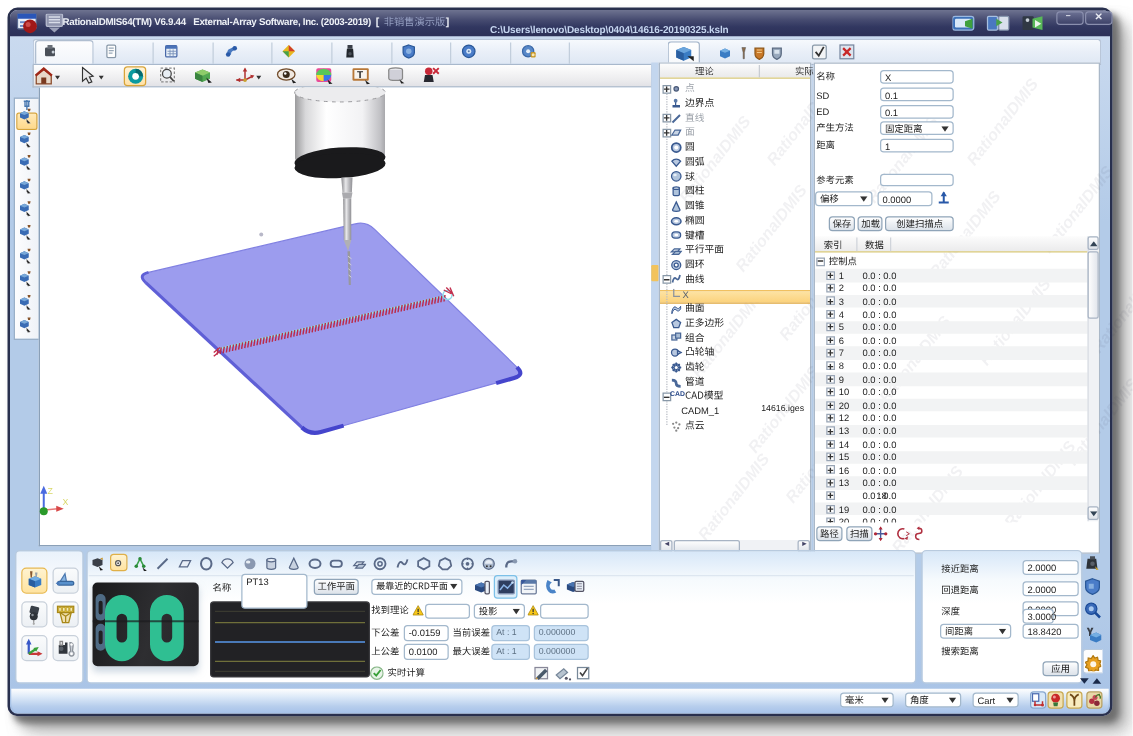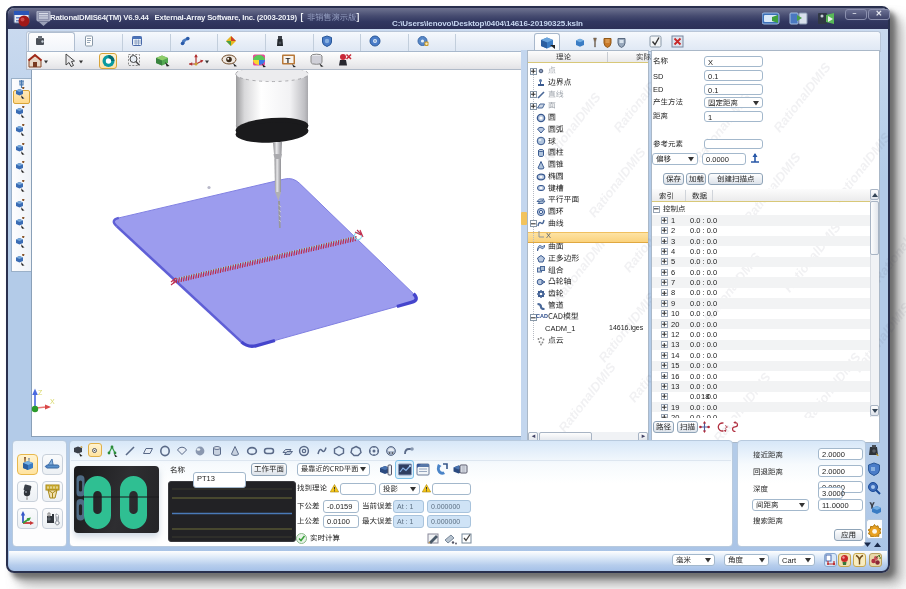--- a/index.html
+++ b/index.html
@@ -881,21 +881,21 @@
 <div style="position:absolute;left:168px;top:481px;width:128px;height:61px;background:#222225;border-radius:3px;border:1px solid #3a3a3e"></div>
 <svg style="position:absolute;left:168px;top:481px" width="128" height="61">
 <path d="M4 17 L124 17" stroke="#6f6f3a" stroke-width="1"></path>
 <path d="M4 48 L124 48" stroke="#6f6f3a" stroke-width="1"></path>
 <path d="M4 32.5 L124 32.5" stroke="#4a7ab8" stroke-width="1.6"></path>
 <path d="M4 8 L124 8 M4 56 L124 56" stroke="#3a3a30" stroke-width="1"></path>
 </svg>
 <svg style="position:absolute;left:170.0px;top:465.5px;overflow:visible" width="15" height="9">
     <path transform="translate(0,6.6)" d="M2.0 -4.0C2.4 -3.7 2.8 -3.3 3.1 -3.0C2.2 -2.6 1.3 -2.2 0.4 -2.0C0.5 -1.9 0.6 -1.7 0.6 -1.5C1.1 -1.6 1.5 -1.7 1.9 -1.9L1.9 0.6L2.5 0.6L2.5 0.2L5.8 0.2L5.8 0.6L6.4 0.6L6.4 -2.5L3.4 -2.5C4.6 -3.2 5.7 -4.1 6.3 -5.3L6.0 -5.6L5.9 -5.5L3.2 -5.5C3.4 -5.8 3.5 -6.0 3.7 -6.2L3.0 -6.3C2.6 -5.6 1.7 -4.8 0.5 -4.2C0.7 -4.1 0.8 -3.9 0.9 -3.8C1.6 -4.1 2.2 -4.6 2.7 -5.0L5.5 -5.0C5.1 -4.4 4.4 -3.8 3.7 -3.3C3.3 -3.6 2.8 -4.0 2.4 -4.3ZM5.8 -0.3L2.5 -0.3L2.5 -2.0L5.8 -2.0ZM11.3 -3.4C11.2 -2.4 10.9 -1.5 10.4 -0.9C10.6 -0.8 10.8 -0.7 10.9 -0.6C11.3 -1.3 11.7 -2.3 11.9 -3.3ZM13.4 -3.3C13.7 -2.5 14.0 -1.4 14.1 -0.7L14.6 -0.8C14.5 -1.6 14.2 -2.6 13.9 -3.4ZM11.5 -6.3C11.3 -5.3 11.0 -4.4 10.6 -3.7L10.6 -4.1L9.6 -4.1L9.6 -5.5C10.0 -5.6 10.3 -5.7 10.6 -5.8L10.2 -6.2C9.7 -6.0 8.8 -5.8 8.0 -5.6C8.0 -5.5 8.1 -5.3 8.1 -5.2C8.4 -5.2 8.8 -5.3 9.1 -5.4L9.1 -4.1L7.9 -4.1L7.9 -3.6L9.0 -3.6C8.7 -2.8 8.2 -1.8 7.7 -1.3C7.8 -1.1 8.0 -0.9 8.0 -0.8C8.4 -1.2 8.8 -2.0 9.1 -2.7L9.1 0.6L9.6 0.6L9.6 -2.8C9.8 -2.4 10.1 -2.0 10.2 -1.8L10.6 -2.2C10.4 -2.4 9.8 -3.1 9.6 -3.3L9.6 -3.6L10.5 -3.6L10.5 -3.6C10.6 -3.5 10.8 -3.4 10.9 -3.3C11.2 -3.7 11.5 -4.2 11.6 -4.8L12.4 -4.8L12.4 -0.1C12.4 0.0 12.4 0.0 12.3 0.0C12.2 0.0 11.8 0.0 11.5 0.0C11.6 0.2 11.7 0.4 11.7 0.6C12.2 0.6 12.5 0.6 12.7 0.5C12.9 0.4 13.0 0.2 13.0 -0.1L13.0 -4.8L14.0 -4.8C13.9 -4.5 13.7 -4.2 13.6 -3.9L14.1 -3.8C14.3 -4.3 14.5 -4.8 14.7 -5.2L14.3 -5.3L14.2 -5.3L11.8 -5.3C11.9 -5.6 12.0 -5.9 12.0 -6.2Z" fill="#222"></path>
   </svg>
-<div class="tb" style="left:193px;top:472px;width:53px;height:16px;font-size:7.5px"><span>PT13</span></div>
+<div class="tb" style="left:193px;top:459px;width:53px;height:28px;font-size:7.5px"><span>PT13</span></div>
 <div class="btn" style="left:251px;top:462.5px;width:36px;height:13px"></div>
 <svg style="position:absolute;left:254.0px;top:465.0px;overflow:visible" width="30" height="9">
     <path transform="translate(0,6.6)" d="M0.4 -0.5L0.4 0.0L7.1 0.0L7.1 -0.5L4.0 -0.5L4.0 -4.9L6.8 -4.9L6.8 -5.5L0.8 -5.5L0.8 -4.9L3.4 -4.9L3.4 -0.5ZM11.4 -6.2C11.1 -5.1 10.5 -4.0 9.8 -3.3C9.9 -3.2 10.1 -3.0 10.2 -2.9C10.6 -3.4 11.0 -3.9 11.3 -4.5L11.8 -4.5L11.8 0.6L12.4 0.6L12.4 -1.2L14.6 -1.2L14.6 -1.8L12.4 -1.8L12.4 -2.9L14.5 -2.9L14.5 -3.4L12.4 -3.4L12.4 -4.5L14.7 -4.5L14.7 -5.0L11.6 -5.0C11.7 -5.4 11.9 -5.7 12.0 -6.1ZM9.6 -6.3C9.2 -5.1 8.5 -4.0 7.8 -3.3C7.9 -3.1 8.0 -2.8 8.1 -2.7C8.4 -3.0 8.6 -3.3 8.8 -3.6L8.8 0.6L9.4 0.6L9.4 -4.5C9.7 -5.0 10.0 -5.6 10.2 -6.1ZM16.3 -4.7C16.6 -4.2 16.9 -3.4 17.0 -3.0L17.5 -3.2C17.4 -3.6 17.1 -4.3 16.8 -4.9ZM20.7 -4.9C20.5 -4.4 20.1 -3.6 19.8 -3.1L20.3 -3.0C20.6 -3.4 21.0 -4.1 21.3 -4.7ZM15.4 -2.6L15.4 -2.0L18.4 -2.0L18.4 0.6L19.0 0.6L19.0 -2.0L22.1 -2.0L22.1 -2.6L19.0 -2.6L19.0 -5.2L21.7 -5.2L21.7 -5.8L15.8 -5.8L15.8 -5.2L18.4 -5.2L18.4 -2.6ZM25.4 -2.5L27.0 -2.5L27.0 -1.7L25.4 -1.7ZM25.4 -3.0L25.4 -3.8L27.0 -3.8L27.0 -3.0ZM25.4 -1.2L27.0 -1.2L27.0 -0.3L25.4 -0.3ZM22.9 -5.8L22.9 -5.3L25.8 -5.3C25.8 -5.0 25.7 -4.6 25.6 -4.3L23.3 -4.3L23.3 0.6L23.8 0.6L23.8 0.2L28.6 0.2L28.6 0.6L29.2 0.6L29.2 -4.3L26.2 -4.3L26.5 -5.3L29.6 -5.3L29.6 -5.8ZM23.8 -0.3L23.8 -3.8L24.9 -3.8L24.9 -0.3ZM28.6 -0.3L27.5 -0.3L27.5 -3.8L28.6 -3.8Z" fill="#222"></path>
   </svg>
 <div class="tb" style="left:297px;top:462.5px;width:73px;height:13px"></div>
 <svg style="position:absolute;left:360px;top:467.0px" width="7" height="5">
     <path d="M0 0 L6 0 L3 4.4Z" fill="#333"></path>
   </svg>
 <svg style="position:absolute;left:301.0px;top:465.0px;overflow:visible" width="57" height="9">
     <path transform="translate(0,6.3)" d="M1.8 -4.6L5.4 -4.6L5.4 -4.1L1.8 -4.1ZM1.8 -5.4L5.4 -5.4L5.4 -4.9L1.8 -4.9ZM1.3 -5.8L1.3 -3.7L6.0 -3.7L6.0 -5.8ZM2.9 -2.8L2.9 -2.3L1.5 -2.3L1.5 -2.8ZM0.3 -0.3L0.4 0.2L2.9 -0.1L2.9 0.6L3.4 0.6L3.4 -0.2L3.8 -0.2L3.8 -0.7L3.4 -0.6L3.4 -2.8L6.8 -2.8L6.8 -3.3L0.4 -3.3L0.4 -2.8L1.0 -2.8L1.0 -0.4ZM3.7 -2.4L3.7 -1.9L4.1 -1.9L3.9 -1.9C4.2 -1.4 4.4 -0.9 4.8 -0.5C4.4 -0.2 4.0 0.0 3.5 0.2C3.6 0.3 3.8 0.4 3.8 0.6C4.3 0.4 4.8 0.1 5.2 -0.2C5.6 0.1 6.1 0.4 6.6 0.6C6.7 0.4 6.8 0.2 6.9 0.1C6.4 0.0 5.9 -0.2 5.6 -0.5C6.0 -1.0 6.4 -1.5 6.6 -2.3L6.3 -2.4L6.2 -2.4ZM4.4 -1.9L6.0 -1.9C5.8 -1.5 5.5 -1.1 5.2 -0.8C4.9 -1.1 4.6 -1.5 4.4 -1.9ZM2.9 -1.9L2.9 -1.4L1.5 -1.4L1.5 -1.9ZM2.9 -1.0L2.9 -0.6L1.5 -0.4L1.5 -1.0ZM9.0 -3.6L12.7 -3.6L12.7 -3.1L9.0 -3.1ZM8.4 -4.0L8.4 -2.7L13.3 -2.7L13.3 -4.0ZM10.5 -6.0L10.5 -5.6L9.2 -5.6L9.4 -5.9L8.9 -6.0C8.7 -5.7 8.4 -5.2 8.0 -4.9C8.1 -4.9 8.2 -4.8 8.3 -4.8L7.7 -4.8L7.7 -4.4L13.9 -4.4L13.9 -4.8L11.1 -4.8L11.1 -5.2L13.4 -5.2L13.4 -5.6L11.1 -5.6L11.1 -6.0ZM8.6 -4.8C8.7 -4.9 8.8 -5.0 9.0 -5.2L10.5 -5.2L10.5 -4.8ZM11.3 -2.6L11.3 0.6L11.9 0.6L11.9 -0.1L14.1 -0.1L14.1 -0.5L11.9 -0.5L11.9 -1.0L13.7 -1.0L13.7 -1.3L11.9 -1.3L11.9 -1.8L13.9 -1.8L13.9 -2.2L11.9 -2.2L11.9 -2.6ZM7.5 -0.5L7.5 -0.1L9.8 -0.1L9.8 0.6L10.3 0.6L10.3 -2.6L9.8 -2.6L9.8 -2.2L7.7 -2.2L7.7 -1.8L9.8 -1.8L9.8 -1.3L7.9 -1.3L7.9 -1.0L9.8 -1.0L9.8 -0.5ZM15.0 -5.6C15.4 -5.3 15.8 -4.7 16.1 -4.4L16.5 -4.7C16.3 -5.0 15.8 -5.5 15.4 -5.9ZM20.6 -6.0C19.9 -5.8 18.5 -5.7 17.4 -5.6L17.4 -4.0C17.4 -3.1 17.3 -1.8 16.7 -0.9C16.8 -0.8 17.0 -0.6 17.1 -0.5C17.7 -1.3 17.9 -2.5 17.9 -3.4L19.4 -3.4L19.4 -0.6L19.9 -0.6L19.9 -3.4L21.3 -3.4L21.3 -3.9L17.9 -3.9L17.9 -4.0L17.9 -5.2C19.0 -5.3 20.3 -5.4 21.1 -5.6ZM16.3 -3.4L14.8 -3.4L14.8 -2.9L15.8 -2.9L15.8 -0.9C15.4 -0.8 15.1 -0.5 14.7 -0.0L15.0 0.5C15.4 -0.0 15.8 -0.5 16.0 -0.5C16.2 -0.5 16.4 -0.2 16.7 -0.0C17.2 0.3 17.8 0.4 18.7 0.4C19.4 0.4 20.7 0.3 21.2 0.3C21.2 0.1 21.3 -0.1 21.3 -0.3C20.6 -0.2 19.6 -0.1 18.7 -0.1C17.9 -0.1 17.3 -0.2 16.8 -0.5C16.6 -0.6 16.4 -0.8 16.3 -0.9ZM25.6 -3.0C26.0 -2.5 26.5 -1.8 26.7 -1.4L27.1 -1.6C26.9 -2.1 26.4 -2.8 26.0 -3.3ZM23.3 -6.1C23.3 -5.7 23.1 -5.2 23.0 -4.9L22.2 -4.9L22.2 0.4L22.7 0.4L22.7 -0.2L24.7 -0.2L24.7 -4.9L23.5 -4.9C23.7 -5.2 23.8 -5.6 23.9 -6.0ZM22.7 -4.4L24.2 -4.4L24.2 -2.9L22.7 -2.9ZM22.7 -0.7L22.7 -2.4L24.2 -2.4L24.2 -0.7ZM25.9 -6.1C25.7 -5.1 25.3 -4.1 24.8 -3.4C24.9 -3.4 25.1 -3.2 25.2 -3.1C25.5 -3.5 25.7 -3.9 25.9 -4.4L27.8 -4.4C27.7 -1.5 27.6 -0.4 27.3 -0.2C27.2 -0.1 27.2 -0.1 27.0 -0.1C26.9 -0.1 26.4 -0.1 25.9 -0.1C26.0 0.0 26.1 0.3 26.1 0.4C26.5 0.4 27.0 0.5 27.2 0.4C27.5 0.4 27.6 0.4 27.8 0.1C28.1 -0.2 28.2 -1.3 28.3 -4.6C28.3 -4.7 28.3 -4.9 28.3 -4.9L26.1 -4.9C26.2 -5.2 26.3 -5.6 26.4 -6.0ZM31.5 0.1C32.2 0.1 32.7 -0.2 33.1 -0.7L32.8 -1.1C32.4 -0.7 32.0 -0.5 31.5 -0.5C30.5 -0.5 29.9 -1.3 29.9 -2.7C29.9 -4.0 30.6 -4.8 31.6 -4.8C32.0 -4.8 32.4 -4.6 32.6 -4.3L33.0 -4.7C32.7 -5.1 32.2 -5.4 31.6 -5.4C30.2 -5.4 29.2 -4.3 29.2 -2.6C29.2 -0.9 30.2 0.1 31.5 0.1ZM34.8 -2.8L34.8 -4.7L35.7 -4.7C36.5 -4.7 37.0 -4.5 37.0 -3.8C37.0 -3.1 36.5 -2.8 35.7 -2.8ZM37.0 0.0L37.8 0.0L36.4 -2.3C37.1 -2.5 37.6 -3.0 37.6 -3.8C37.6 -4.9 36.8 -5.3 35.8 -5.3L34.1 -5.3L34.1 0.0L34.8 0.0L34.8 -2.2L35.7 -2.2ZM38.7 0.0L40.0 0.0C41.6 0.0 42.5 -1.0 42.5 -2.7C42.5 -4.3 41.6 -5.3 40.0 -5.3L38.7 -5.3ZM39.4 -0.5L39.4 -4.7L40.0 -4.7C41.2 -4.7 41.8 -4.0 41.8 -2.7C41.8 -1.3 41.2 -0.5 40.0 -0.5ZM44.2 -4.5C44.5 -4.0 44.7 -3.3 44.8 -2.9L45.3 -3.1C45.2 -3.5 44.9 -4.2 44.7 -4.7ZM48.4 -4.7C48.2 -4.2 47.8 -3.5 47.6 -3.0L48.0 -2.9C48.3 -3.3 48.7 -4.0 48.9 -4.6ZM43.3 -2.5L43.3 -2.0L46.2 -2.0L46.2 0.6L46.8 0.6L46.8 -2.0L49.8 -2.0L49.8 -2.5L46.8 -2.5L46.8 -5.0L49.3 -5.0L49.3 -5.6L43.7 -5.6L43.7 -5.0L46.2 -5.0L46.2 -2.5ZM52.9 -2.4L54.4 -2.4L54.4 -1.6L52.9 -1.6ZM52.9 -2.8L52.9 -3.6L54.4 -3.6L54.4 -2.8ZM52.9 -1.2L54.4 -1.2L54.4 -0.3L52.9 -0.3ZM50.5 -5.6L50.5 -5.1L53.3 -5.1C53.3 -4.8 53.2 -4.4 53.1 -4.1L50.9 -4.1L50.9 0.6L51.4 0.6L51.4 0.2L56.0 0.2L56.0 0.6L56.6 0.6L56.6 -4.1L53.7 -4.1L53.9 -5.1L56.9 -5.1L56.9 -5.6ZM51.4 -0.3L51.4 -3.6L52.4 -3.6L52.4 -0.3ZM56.0 -0.3L54.9 -0.3L54.9 -3.6L56.0 -3.6Z" fill="#222"></path>
@@ -997,21 +997,21 @@
     <path transform="translate(0,6.6)" d="M2.5 -5.9L2.5 -4.5L3.0 -4.5L3.0 -5.4L6.4 -5.4L6.4 -4.6L6.9 -4.6L6.9 -5.9ZM3.8 -4.9C3.5 -4.3 2.9 -3.8 2.4 -3.5C2.5 -3.4 2.7 -3.2 2.8 -3.1C3.3 -3.5 3.9 -4.1 4.3 -4.7ZM5.0 -4.7C5.5 -4.2 6.1 -3.5 6.4 -3.1L6.8 -3.4C6.5 -3.9 5.9 -4.5 5.4 -5.0ZM0.6 -5.8C1.1 -5.6 1.6 -5.2 1.9 -5.0L2.2 -5.5C1.9 -5.7 1.3 -6.0 0.9 -6.2ZM0.3 -3.8C0.7 -3.5 1.3 -3.2 1.6 -3.0L1.9 -3.4C1.6 -3.7 1.0 -4.0 0.6 -4.2ZM0.5 0.1L0.9 0.5C1.3 -0.2 1.7 -1.2 2.0 -1.9L1.7 -2.3C1.3 -1.5 0.8 -0.5 0.5 0.1ZM4.4 -3.5L4.4 -2.7L2.4 -2.7L2.4 -2.2L4.0 -2.2C3.6 -1.3 2.8 -0.6 2.0 -0.2C2.1 -0.1 2.3 0.1 2.4 0.2C3.2 -0.2 3.9 -1.0 4.4 -1.8L4.4 0.6L4.9 0.6L4.9 -1.8C5.4 -1.0 6.1 -0.3 6.7 0.2C6.8 0.0 7.0 -0.2 7.1 -0.3C6.4 -0.6 5.7 -1.4 5.3 -2.2L6.9 -2.2L6.9 -2.7L4.9 -2.7L4.9 -3.5ZM10.4 -4.8L10.4 -4.2L9.2 -4.2L9.2 -3.7L10.4 -3.7L10.4 -2.5L13.3 -2.5L13.3 -3.7L14.5 -3.7L14.5 -4.2L13.3 -4.2L13.3 -4.8L12.8 -4.8L12.8 -4.2L10.9 -4.2L10.9 -4.8ZM12.8 -3.7L12.8 -2.9L10.9 -2.9L10.9 -3.7ZM13.2 -1.5C12.8 -1.1 12.4 -0.8 11.8 -0.6C11.3 -0.8 10.9 -1.1 10.6 -1.5ZM9.3 -2.0L9.3 -1.5L10.3 -1.5L10.0 -1.4C10.3 -1.0 10.7 -0.6 11.2 -0.4C10.5 -0.1 9.7 0.0 8.9 0.1C9.0 0.2 9.1 0.4 9.2 0.6C10.1 0.4 11.0 0.3 11.8 -0.1C12.6 0.3 13.4 0.5 14.4 0.6C14.5 0.5 14.6 0.2 14.7 0.1C13.9 0.0 13.1 -0.1 12.4 -0.3C13.1 -0.7 13.7 -1.2 14.0 -1.8L13.6 -2.0L13.6 -2.0ZM11.0 -6.2C11.2 -6.0 11.3 -5.8 11.3 -5.6L8.4 -5.6L8.4 -3.5C8.4 -2.4 8.4 -0.8 7.8 0.3C7.9 0.4 8.2 0.5 8.3 0.6C8.9 -0.6 9.0 -2.3 9.0 -3.5L9.0 -5.0L14.6 -5.0L14.6 -5.6L12.0 -5.6C11.9 -5.8 11.7 -6.1 11.6 -6.3Z" fill="#222"></path>
   </svg>
 <div class="tb" style="left:818px;top:481px;width:45px;height:12px;font-size:7.5px"><span>0.0000</span></div>
 <div class="tb" style="left:752px;top:498.5px;width:57px;height:12.5px"></div>
 <svg style="position:absolute;left:799px;top:502.8px" width="7" height="5">
     <path d="M0 0 L6 0 L3 4.4Z" fill="#333"></path>
   </svg>
 <svg style="position:absolute;left:756.0px;top:500.8px;overflow:visible" width="22" height="9">
     <path transform="translate(0,6.6)" d="M0.7 -4.6L0.7 0.6L1.3 0.6L1.3 -4.6ZM0.8 -5.9C1.1 -5.6 1.5 -5.1 1.7 -4.8L2.2 -5.1C2.0 -5.4 1.6 -5.9 1.2 -6.2ZM2.8 -2.2L4.6 -2.2L4.6 -1.2L2.8 -1.2ZM2.8 -3.7L4.6 -3.7L4.6 -2.7L2.8 -2.7ZM2.3 -4.2L2.3 -0.7L5.2 -0.7L5.2 -4.2ZM2.6 -5.9L2.6 -5.3L6.3 -5.3L6.3 -0.1C6.3 0.0 6.2 0.0 6.1 0.1C6.0 0.1 5.7 0.1 5.4 0.0C5.5 0.2 5.6 0.4 5.6 0.6C6.1 0.6 6.4 0.6 6.6 0.5C6.8 0.4 6.8 0.2 6.8 -0.1L6.8 -5.9ZM8.6 -5.5L10.1 -5.5L10.1 -4.2L8.6 -4.2ZM11.6 -3.7L13.6 -3.7L13.6 -2.1L11.6 -2.1ZM14.6 -5.9L11.1 -5.9L11.1 0.3L14.7 0.3L14.7 -0.2L11.6 -0.2L11.6 -1.6L14.2 -1.6L14.2 -4.2L11.6 -4.2L11.6 -5.4L14.6 -5.4ZM7.8 -0.3L7.9 0.3C8.7 0.0 9.8 -0.3 10.8 -0.5L10.7 -1.0L9.7 -0.8L9.7 -2.1L10.7 -2.1L10.7 -2.6L9.7 -2.6L9.7 -3.7L10.6 -3.7L10.6 -6.0L8.1 -6.0L8.1 -3.7L9.2 -3.7L9.2 -0.6L8.6 -0.5L8.6 -2.9L8.2 -2.9L8.2 -0.4ZM18.2 -6.2C18.3 -6.0 18.4 -5.8 18.5 -5.6L15.5 -5.6L15.5 -5.1L22.0 -5.1L22.0 -5.6L19.1 -5.6C19.0 -5.8 18.9 -6.1 18.7 -6.4ZM17.2 -0.2C17.4 -0.3 17.7 -0.3 19.9 -0.5C20.0 -0.4 20.1 -0.3 20.2 -0.1L20.6 -0.4C20.4 -0.7 20.0 -1.3 19.7 -1.7L19.3 -1.4L19.7 -0.9L17.8 -0.8C18.1 -1.1 18.3 -1.4 18.5 -1.7L21.2 -1.7L21.2 0.0C21.2 0.1 21.1 0.1 21.0 0.1C20.9 0.1 20.5 0.1 20.1 0.1C20.1 0.3 20.2 0.4 20.2 0.6C20.8 0.6 21.2 0.6 21.4 0.5C21.6 0.4 21.7 0.3 21.7 0.0L21.7 -2.2L18.8 -2.2L19.1 -2.8L21.2 -2.8L21.2 -4.9L20.7 -4.9L20.7 -3.2L16.8 -3.2L16.8 -4.9L16.3 -4.9L16.3 -2.8L18.5 -2.8C18.4 -2.6 18.3 -2.4 18.2 -2.2L15.8 -2.2L15.8 0.6L16.4 0.6L16.4 -1.7L17.9 -1.7C17.7 -1.5 17.6 -1.2 17.5 -1.1C17.3 -0.9 17.2 -0.8 17.0 -0.7C17.1 -0.6 17.2 -0.3 17.2 -0.2ZM19.7 -5.0C19.5 -4.8 19.2 -4.6 18.8 -4.4C18.4 -4.6 18.0 -4.8 17.6 -5.0L17.4 -4.7C17.7 -4.5 18.1 -4.4 18.4 -4.2C18.0 -4.0 17.6 -3.8 17.2 -3.6C17.3 -3.5 17.4 -3.4 17.5 -3.3C17.9 -3.5 18.4 -3.7 18.8 -4.0C19.3 -3.7 19.7 -3.5 20.0 -3.3L20.2 -3.7C20.0 -3.8 19.6 -4.0 19.2 -4.2C19.5 -4.4 19.8 -4.6 20.1 -4.8Z" fill="#222"></path>
   </svg>
-<div class="tb" style="left:818px;top:498.5px;width:45px;height:12px;font-size:7.5px"><span>11.0000</span></div>
+<div class="tb" style="left:818px;top:498.5px;width:45px;height:12px;font-size:7.5px"><span>18.8420</span></div>
 <svg style="position:absolute;left:753.0px;top:517.0px;overflow:visible" width="30" height="9">
     <path transform="translate(0,6.6)" d="M1.2 -6.3L1.2 -4.8L0.3 -4.8L0.3 -4.3L1.2 -4.3L1.2 -2.7L0.3 -2.3L0.4 -1.8L1.2 -2.1L1.2 -0.1C1.2 0.0 1.2 0.0 1.1 0.0C1.0 0.0 0.8 0.0 0.5 0.0C0.6 0.2 0.6 0.4 0.6 0.6C1.1 0.6 1.4 0.5 1.5 0.5C1.7 0.4 1.8 0.2 1.8 -0.1L1.8 -2.3L2.6 -2.6L2.5 -3.1L1.8 -2.9L1.8 -4.3L2.5 -4.3L2.5 -4.8L1.8 -4.8L1.8 -6.3ZM2.8 -2.2L2.8 -1.7L3.2 -1.7L3.1 -1.7C3.4 -1.2 3.9 -0.7 4.4 -0.4C3.7 -0.1 3.0 0.1 2.3 0.1C2.4 0.3 2.5 0.5 2.5 0.6C3.4 0.5 4.2 0.3 4.9 -0.1C5.5 0.2 6.1 0.4 6.9 0.6C7.0 0.4 7.1 0.2 7.2 0.1C6.6 0.0 5.9 -0.2 5.4 -0.4C6.0 -0.8 6.5 -1.3 6.8 -2.0L6.5 -2.2L6.4 -2.2L5.1 -2.2L5.1 -2.9L6.9 -2.9L6.9 -5.7L5.4 -5.7L5.4 -5.2L6.4 -5.2L6.4 -4.5L5.5 -4.5L5.5 -4.1L6.4 -4.1L6.4 -3.4L5.1 -3.4L5.1 -6.3L4.6 -6.3L4.6 -3.4L3.4 -3.4L3.4 -4.1L4.2 -4.1L4.2 -4.5L3.4 -4.5L3.4 -5.2C3.8 -5.3 4.2 -5.5 4.6 -5.7L4.1 -6.0C3.9 -5.8 3.4 -5.6 2.9 -5.5L2.9 -2.9L4.6 -2.9L4.6 -2.2ZM6.1 -1.7C5.8 -1.3 5.4 -0.9 4.9 -0.7C4.4 -0.9 4.0 -1.3 3.7 -1.7ZM12.2 -0.8C12.9 -0.4 13.7 0.1 14.1 0.4L14.5 0.1C14.1 -0.2 13.3 -0.7 12.7 -1.1ZM9.7 -1.0C9.2 -0.6 8.6 -0.2 8.0 0.1C8.1 0.2 8.3 0.4 8.4 0.5C9.0 0.1 9.7 -0.3 10.2 -0.8ZM9.0 -2.4C9.1 -2.4 9.3 -2.5 10.7 -2.6C10.0 -2.3 9.5 -2.0 9.3 -1.9C8.8 -1.8 8.5 -1.7 8.3 -1.6C8.3 -1.5 8.4 -1.2 8.4 -1.1C8.6 -1.2 8.9 -1.2 11.1 -1.4L11.1 -0.1C11.1 0.0 11.1 0.0 10.9 0.0C10.8 0.1 10.4 0.1 10.0 0.0C10.0 0.2 10.1 0.4 10.2 0.6C10.7 0.6 11.1 0.6 11.3 0.5C11.6 0.4 11.6 0.2 11.6 -0.1L11.6 -1.4L13.5 -1.5C13.7 -1.3 13.9 -1.1 14.0 -0.9L14.4 -1.2C14.1 -1.7 13.4 -2.3 12.9 -2.7L12.5 -2.5C12.7 -2.3 12.9 -2.1 13.1 -1.9L9.8 -1.7C10.9 -2.1 11.9 -2.6 13.0 -3.3L12.5 -3.6C12.2 -3.4 11.9 -3.2 11.5 -3.0L9.8 -2.9C10.3 -3.1 10.9 -3.4 11.3 -3.8L11.1 -4.0L14.0 -4.0L14.0 -3.0L14.5 -3.0L14.5 -4.4L11.5 -4.4L11.5 -5.1L14.4 -5.1L14.4 -5.6L11.5 -5.6L11.5 -6.3L11.0 -6.3L11.0 -5.6L8.1 -5.6L8.1 -5.1L11.0 -5.1L11.0 -4.4L8.0 -4.4L8.0 -3.0L8.5 -3.0L8.5 -4.0L10.8 -4.0C10.2 -3.5 9.6 -3.2 9.3 -3.1C9.1 -3.0 8.9 -2.9 8.8 -2.9C8.9 -2.8 8.9 -2.5 9.0 -2.4ZM16.1 -5.5L17.6 -5.5L17.6 -4.2L16.1 -4.2ZM19.1 -3.7L21.1 -3.7L21.1 -2.1L19.1 -2.1ZM22.1 -5.9L18.6 -5.9L18.6 0.3L22.2 0.3L22.2 -0.2L19.1 -0.2L19.1 -1.6L21.7 -1.6L21.7 -4.2L19.1 -4.2L19.1 -5.4L22.1 -5.4ZM15.3 -0.3L15.4 0.3C16.2 0.0 17.3 -0.3 18.3 -0.5L18.2 -1.0L17.2 -0.8L17.2 -2.1L18.2 -2.1L18.2 -2.6L17.2 -2.6L17.2 -3.7L18.1 -3.7L18.1 -6.0L15.6 -6.0L15.6 -3.7L16.7 -3.7L16.7 -0.6L16.1 -0.5L16.1 -2.9L15.7 -2.9L15.7 -0.4ZM25.7 -6.2C25.8 -6.0 25.9 -5.8 26.0 -5.6L23.0 -5.6L23.0 -5.1L29.5 -5.1L29.5 -5.6L26.6 -5.6C26.5 -5.8 26.4 -6.1 26.2 -6.4ZM24.7 -0.2C24.9 -0.3 25.2 -0.3 27.4 -0.5C27.5 -0.4 27.6 -0.3 27.7 -0.1L28.1 -0.4C27.9 -0.7 27.5 -1.3 27.2 -1.7L26.8 -1.4L27.2 -0.9L25.3 -0.8C25.6 -1.1 25.8 -1.4 26.0 -1.7L28.7 -1.7L28.7 0.0C28.7 0.1 28.6 0.1 28.5 0.1C28.4 0.1 28.0 0.1 27.6 0.1C27.6 0.3 27.7 0.4 27.7 0.6C28.3 0.6 28.7 0.6 28.9 0.5C29.1 0.4 29.2 0.3 29.2 0.0L29.2 -2.2L26.3 -2.2L26.6 -2.8L28.7 -2.8L28.7 -4.9L28.2 -4.9L28.2 -3.2L24.3 -3.2L24.3 -4.9L23.8 -4.9L23.8 -2.8L26.0 -2.8C25.9 -2.6 25.8 -2.4 25.7 -2.2L23.3 -2.2L23.3 0.6L23.9 0.6L23.9 -1.7L25.4 -1.7C25.2 -1.5 25.1 -1.2 25.0 -1.1C24.8 -0.9 24.7 -0.8 24.5 -0.7C24.6 -0.6 24.7 -0.3 24.7 -0.2ZM27.2 -5.0C27.0 -4.8 26.7 -4.6 26.3 -4.4C25.9 -4.6 25.5 -4.8 25.1 -5.0L24.9 -4.7C25.2 -4.5 25.6 -4.4 25.9 -4.2C25.5 -4.0 25.1 -3.8 24.7 -3.6C24.8 -3.5 24.9 -3.4 25.0 -3.3C25.4 -3.5 25.9 -3.7 26.3 -4.0C26.8 -3.7 27.2 -3.5 27.5 -3.3L27.8 -3.7C27.5 -3.8 27.1 -4.0 26.7 -4.2C27.0 -4.4 27.3 -4.6 27.6 -4.8Z" fill="#222"></path>
   </svg>
 <div class="tb" style="left:818px;top:487px;width:25px;height:12px;font-size:7.5px"><span>3.0000</span></div>
 <div class="btn" style="left:834px;top:528.5px;width:29px;height:12px"></div>
 <svg style="position:absolute;left:841.0px;top:530.5px;overflow:visible" width="15" height="9">
     <path transform="translate(0,6.6)" d="M2.0 -3.7C2.3 -2.9 2.6 -1.8 2.8 -1.1L3.3 -1.3C3.2 -2.0 2.8 -3.1 2.5 -3.9ZM3.6 -4.1C3.8 -3.3 4.1 -2.2 4.2 -1.5L4.8 -1.7C4.7 -2.4 4.4 -3.4 4.1 -4.2ZM3.5 -6.2C3.7 -5.9 3.8 -5.6 3.9 -5.3L0.9 -5.3L0.9 -3.3C0.9 -2.2 0.9 -0.7 0.3 0.3C0.4 0.4 0.7 0.6 0.8 0.7C1.4 -0.5 1.5 -2.1 1.5 -3.3L1.5 -4.8L7.1 -4.8L7.1 -5.3L4.5 -5.3C4.4 -5.6 4.2 -6.0 4.1 -6.4ZM1.6 -0.3L1.6 0.2L7.2 0.2L7.2 -0.3L5.1 -0.3C5.8 -1.5 6.4 -2.8 6.7 -4.1L6.1 -4.3C5.9 -3.0 5.3 -1.5 4.6 -0.3ZM8.6 -5.8L8.6 -3.1C8.6 -2.0 8.6 -0.7 7.7 0.3C7.9 0.3 8.1 0.5 8.2 0.6C8.8 0.0 9.0 -0.9 9.1 -1.7L11.0 -1.7L11.0 0.5L11.6 0.5L11.6 -1.7L13.6 -1.7L13.6 -0.2C13.6 -0.0 13.5 0.0 13.4 0.0C13.3 0.0 12.7 0.0 12.2 0.0C12.3 0.2 12.4 0.4 12.4 0.6C13.1 0.6 13.6 0.6 13.8 0.5C14.1 0.4 14.2 0.2 14.2 -0.2L14.2 -5.8ZM9.2 -5.2L11.0 -5.2L11.0 -4.0L9.2 -4.0ZM13.6 -5.2L13.6 -4.0L11.6 -4.0L11.6 -5.2ZM9.2 -3.5L11.0 -3.5L11.0 -2.2L9.2 -2.2C9.2 -2.5 9.2 -2.8 9.2 -3.1ZM13.6 -3.5L13.6 -2.2L11.6 -2.2L11.6 -3.5Z" fill="#222"></path>
   </svg>
 <svg style="position:absolute;left:867px;top:444px" width="15" height="15">
     <path d="M3 3 L10 3 L11 11 L2 11Z" fill="#2e3339"></path>

